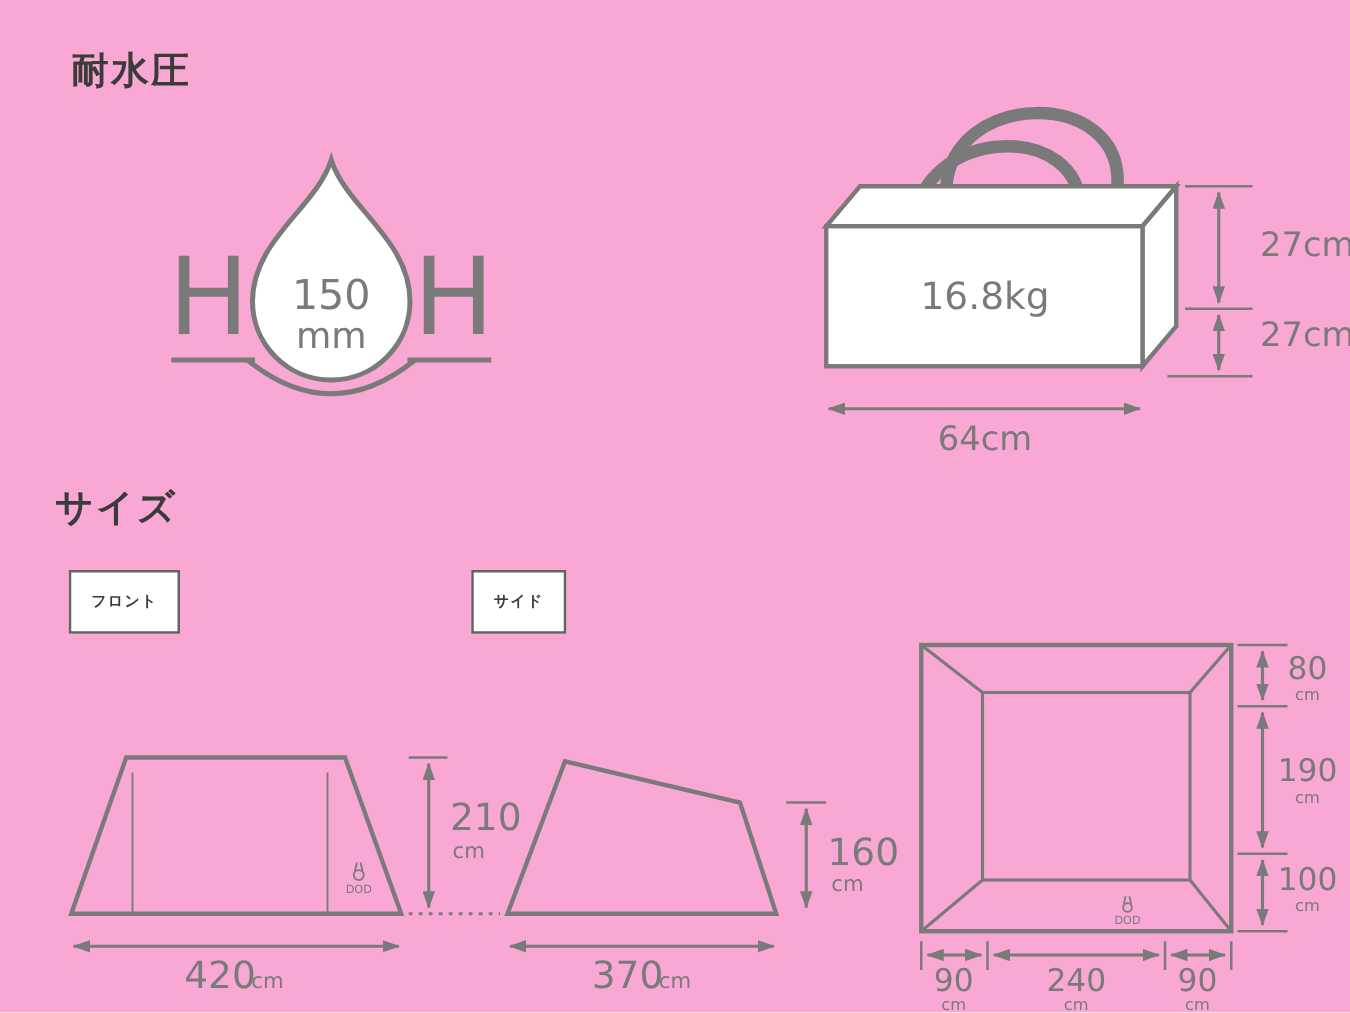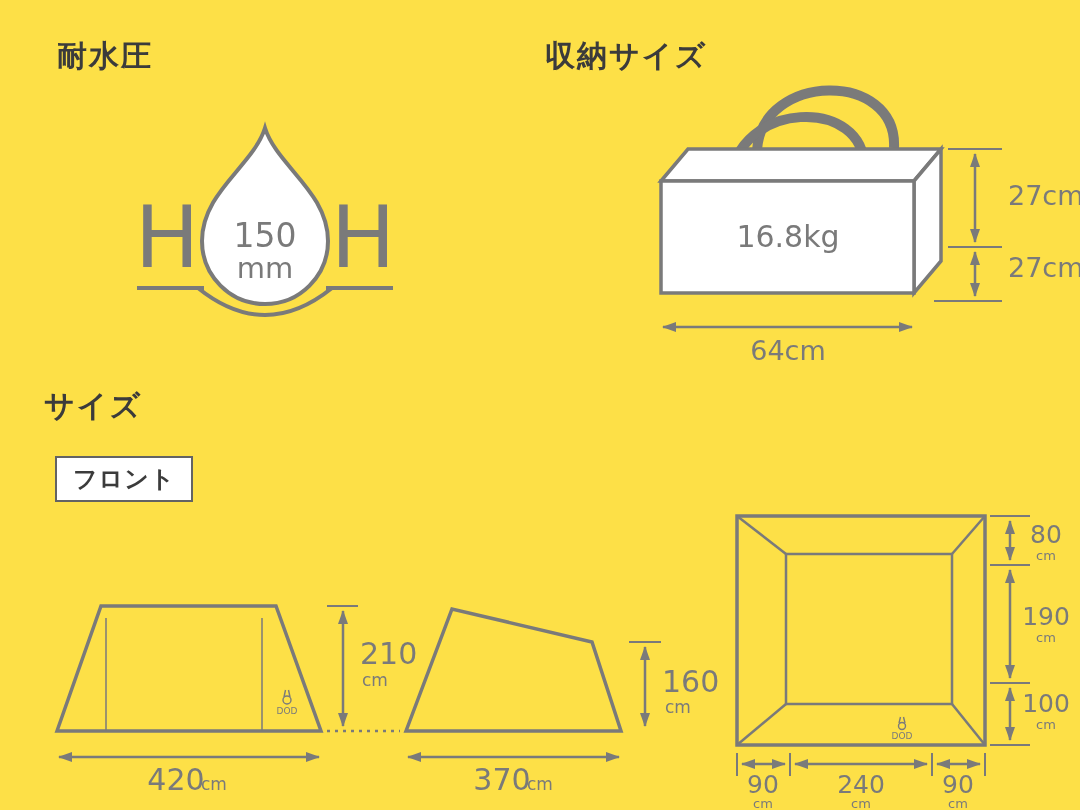--- a/index.html
+++ b/index.html
@@ -1,40 +1,40 @@
 <!DOCTYPE html>
 <html><head>
 <meta charset="utf-8">
 <style>
   html,body{margin:0;padding:0;background:#fff;}
   body{font-family:"DejaVu Sans","Liberation Sans",sans-serif;}
-  .canvas{position:relative;width:1080px;height:810px;background:#fde047;overflow:hidden;}
+  .canvas{position:relative;width:1080px;height:810px;background:#f9a8d4;overflow:hidden;}
   .h1{position:absolute;font-size:30px;font-weight:700;color:#3b3b3b;letter-spacing:2px;}
-  .tag{position:absolute;border:2px solid #636363;color:#3b3b3b;font-size:24px;font-weight:600;
-       padding:5px 16px;letter-spacing:1px;background:#fff;text-align:right;}
+  .tag{position:absolute;border:2px solid #636363;color:#3b3b3b;font-size:12px;font-weight:600;
+       padding:15px 16px;letter-spacing:1px;background:#fff;text-align:right;}
   svg{position:absolute;left:0;top:0;}
   svg text{font-family:"DejaVu Sans","Liberation Sans",sans-serif;fill:#7a7a7a;}
   .shape{fill:none;stroke:#7a7a7a;stroke-width:3.5;stroke-linejoin:miter;}
   .shapefill{fill:#ffffff;stroke:#7a7a7a;stroke-width:3.5;stroke-linejoin:miter;}
   .thin{fill:none;stroke:#7a7a7a;stroke-width:2.5;}
   .hair{fill:none;stroke:#7a7a7a;stroke-width:1.5;}
   .tick{stroke:#7a7a7a;stroke-width:2;}
   .dim{stroke:#7a7a7a;stroke-width:2.5;}
   .handle{fill:none;stroke:#7a7a7a;stroke-width:10;}
 </style>
 </head>
 <body>
 
 <div class="canvas">
 
   <div class="h1" style="left:57px;top:36px;">耐水圧</div>
-  <div class="h1" style="left:545px;top:36px;">収納サイズ</div>
   <div class="h1" style="left:44px;top:386px;">サイズ</div>
 
   <div class="tag" style="left:55px;top:456px;">フロント</div>
+  <div class="tag" style="left:377px;top:456px;">サイド</div>
 
   <svg width="1080" height="810" viewBox="0 0 1080 810">
     <defs>
       <marker id="mE" markerWidth="14" markerHeight="10" refX="13" refY="5" orient="auto" markerUnits="userSpaceOnUse">
         <path d="M0,0 L14,5 L0,10 Z" fill="#7a7a7a"></path>
       </marker>
       <marker id="mS" markerWidth="14" markerHeight="10" refX="13" refY="5" orient="auto-start-reverse" markerUnits="userSpaceOnUse">
         <path d="M0,0 L14,5 L0,10 Z" fill="#7a7a7a"></path>
       </marker>
     </defs>

